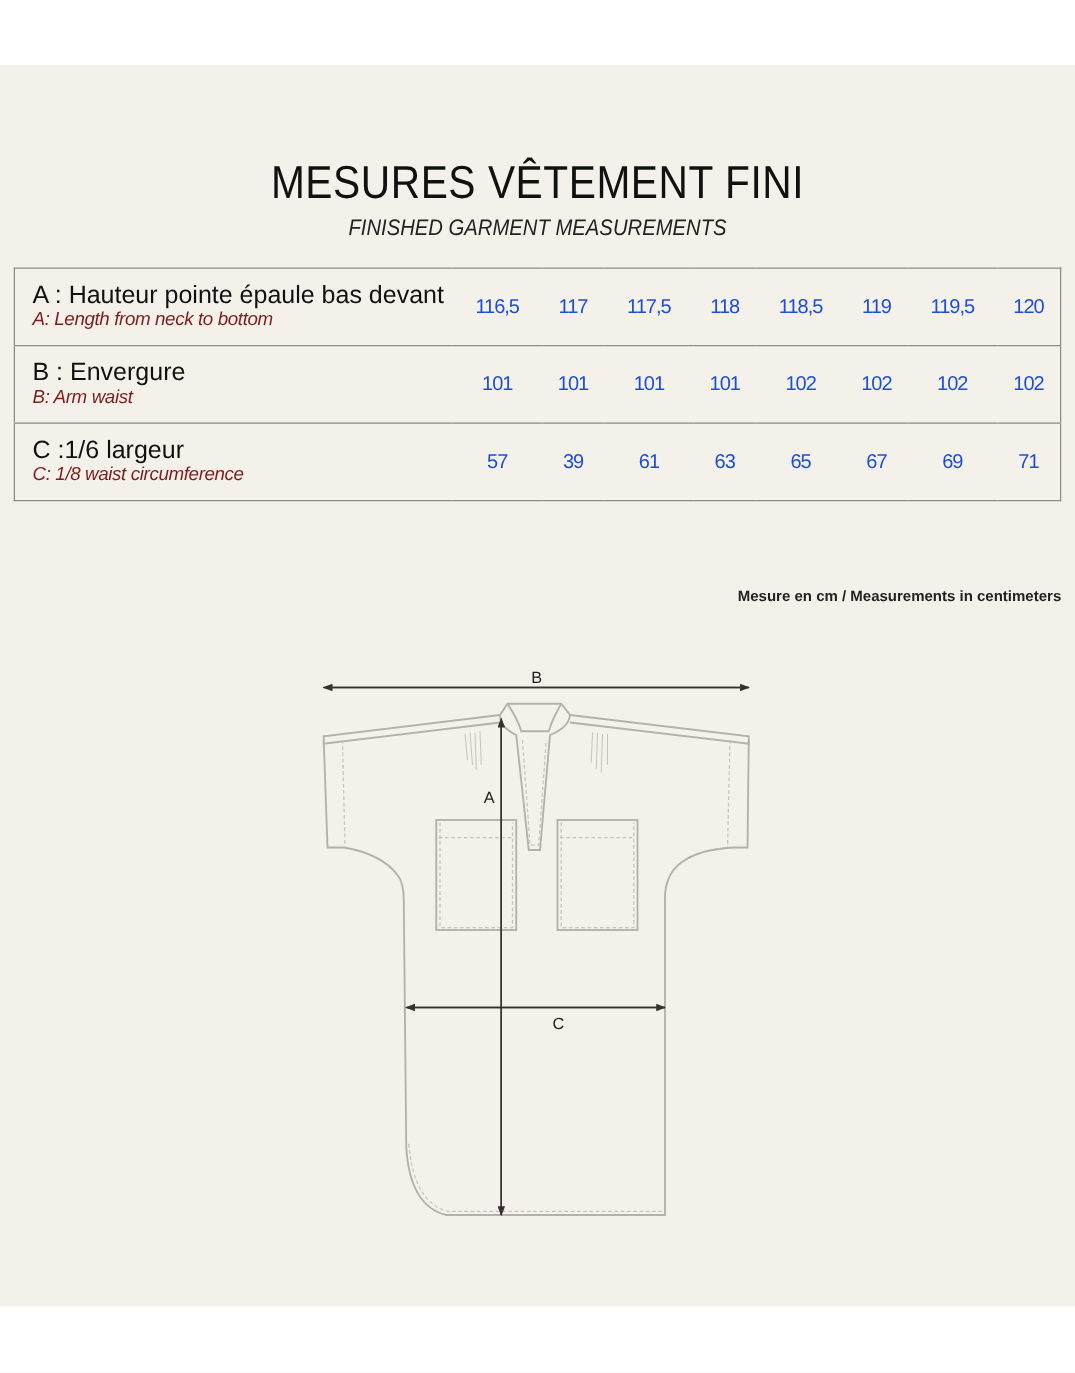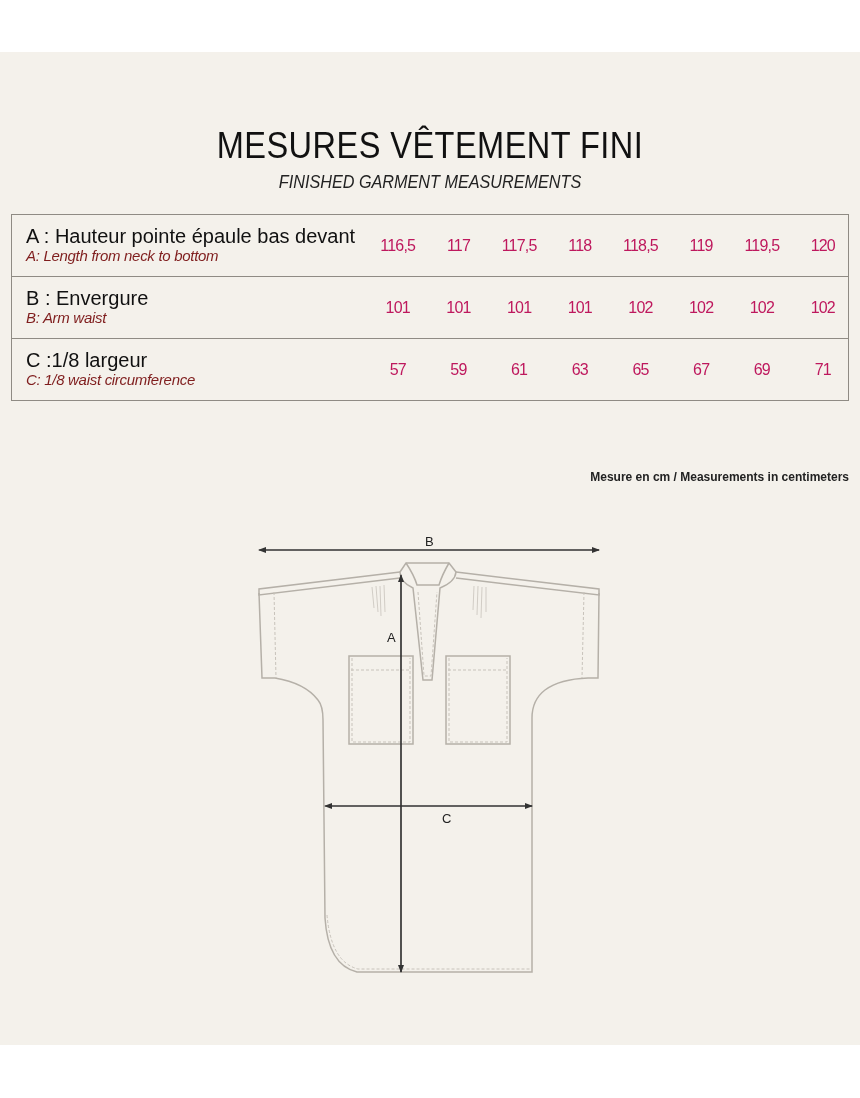--- a/index.html
+++ b/index.html
@@ -29,21 +29,21 @@
   table.meas tr.head th {
     height:61px; font-size:17px; font-weight:bold; color:#111; text-align:center;
     border-bottom:1px solid #8f8b84;
   }
   table.meas tr.head th.first { border-left:2px solid #6f6b64; }
   table.meas tr.row td { height:61px; border-bottom:1px solid #8f8b84; }
   table.meas tr.row:last-child td { border-bottom:none; }
   td.label { padding-left:14px !important; width:336px; vertical-align:middle; }
   .lbl-fr { display:block; font-size:20px; color:#111; line-height:20px; }
   .lbl-en { display:block; font-size:15px; font-style:italic; color:#7f1d1d; line-height:19px; letter-spacing:-0.3px; }
-  td.val { text-align:center; font-size:16px; color:#be185d; font-weight:300; letter-spacing:-0.8px; }
+  td.val { text-align:center; font-size:16px; color:#1d4ed8; font-weight:300; letter-spacing:-0.8px; }
   .footnote {
     position:absolute; right:11px; top:470px; font-size:12px; color:#222;font-weight:bold;
   }
   svg.diagram { position:absolute; left:0; top:0; }
   .dim-label { font-family:"Liberation Sans", sans-serif; font-size:13px; fill:#222; }
 </style>
 </head>
 <body>
 
 <div class="panel"></div>
@@ -76,25 +76,25 @@
     <td class="val">101</td>
     <td class="val">101</td>
     <td class="val">101</td>
     <td class="val">102</td>
     <td class="val">102</td>
     <td class="val">102</td>
     <td class="val">102</td>
   </tr>
   <tr class="row">
     <td class="label">
-      <span class="lbl-fr">C :1/8 largeur</span>
+      <span class="lbl-fr">C :1/6 largeur</span>
       <span class="lbl-en">C: 1/8 waist circumference</span>
     </td>
     <td class="val">57</td>
-    <td class="val">59</td>
+    <td class="val">39</td>
     <td class="val">61</td>
     <td class="val">63</td>
     <td class="val">65</td>
     <td class="val">67</td>
     <td class="val">69</td>
     <td class="val">71</td>
   </tr>
 </tbody>
   </table>
 

